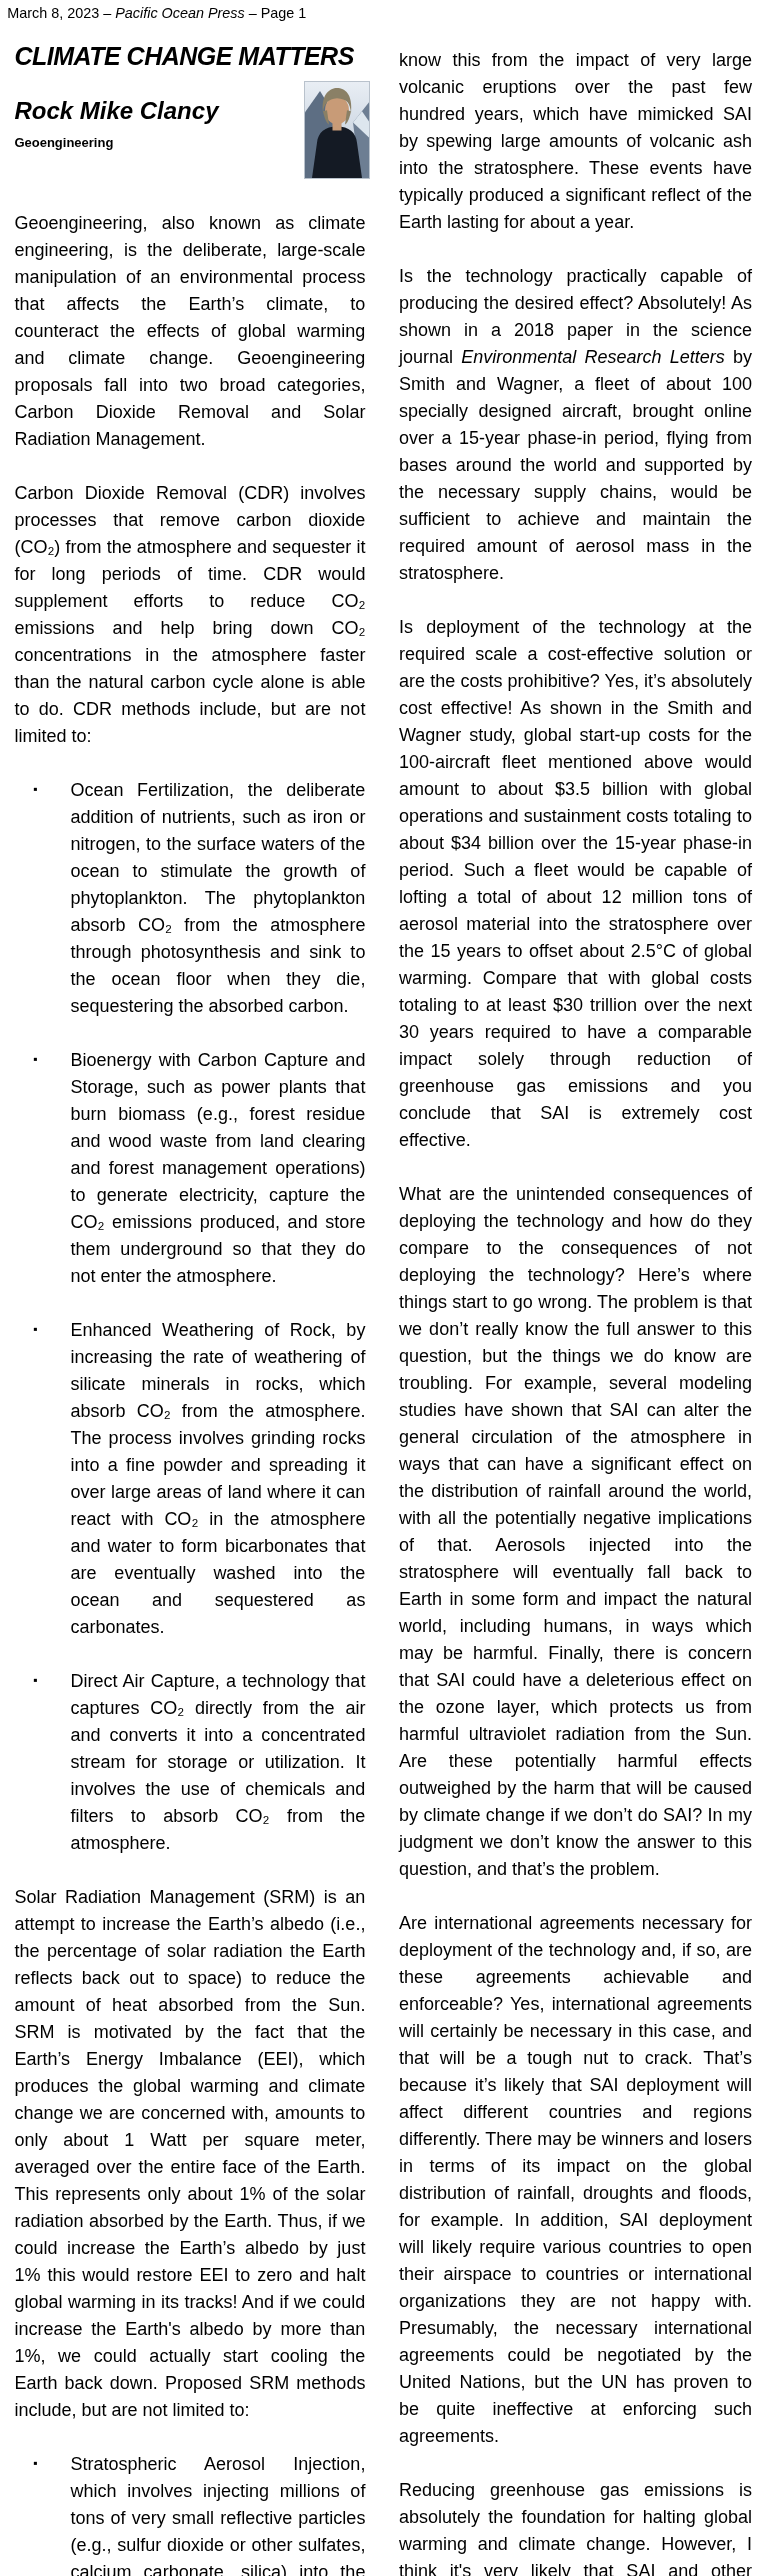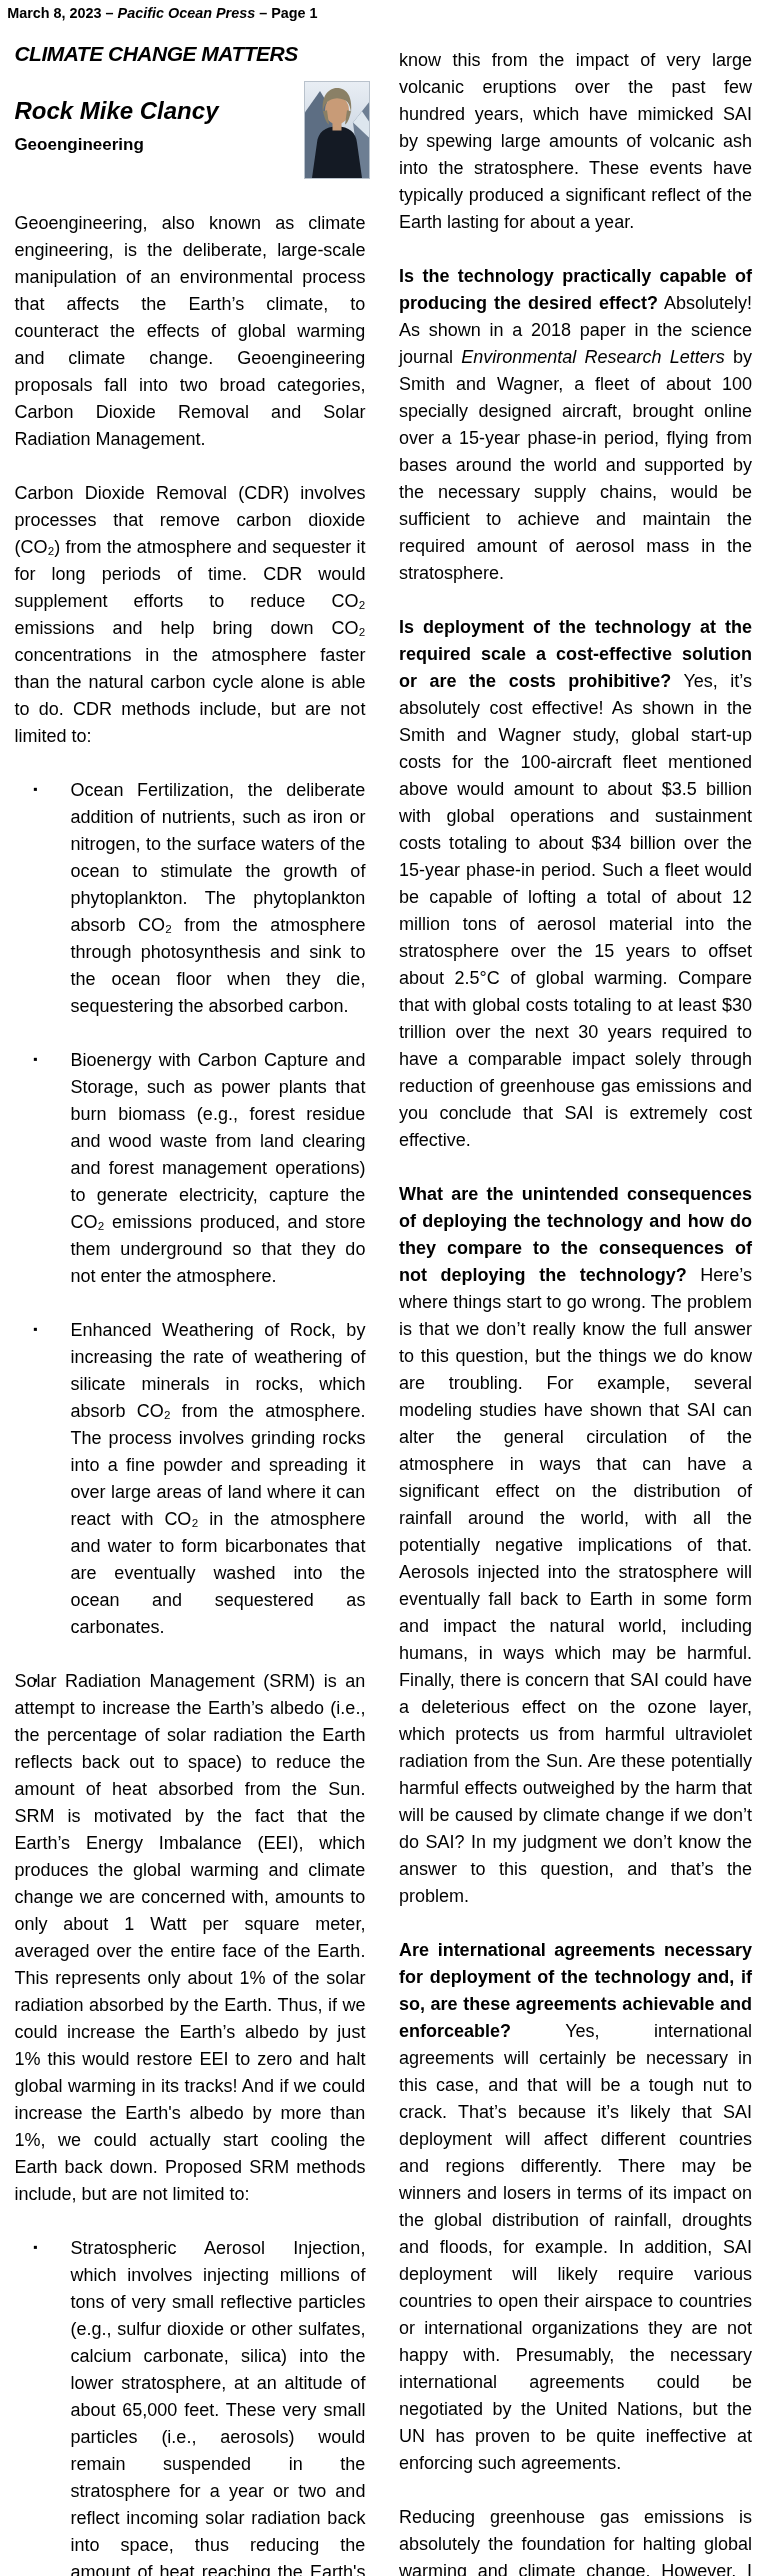--- a/index.html
+++ b/index.html
@@ -8,49 +8,49 @@
     width:759px; height:2609px; position:relative;
     background:#ffffff; color:#000000;
     font-family:"Liberation Sans","DejaVu Sans",sans-serif;
   }
   .dateline {
     position:absolute; top:5.2px; left:7.2px;
     font-size:14.4px; font-weight:700; white-space:nowrap;
   }
   .title {
     position:absolute; top:42px; left:14.4px;
-    font-size:21px; font-weight:700; font-style:italic; letter-spacing:-0.5px;
+    font-size:25px; font-weight:700; font-style:italic; letter-spacing:-0.5px;
     white-space:nowrap;
   }
   .byline {
     position:absolute; top:97px; left:14.4px;
     font-size:24px; font-weight:700; font-style:italic; white-space:nowrap;
   }
   .topic {
     position:absolute; top:135px; left:14.4px;
-    font-size:17px; font-weight:700; white-space:nowrap;
+    font-size:13px; font-weight:700; white-space:nowrap;
   }
   .photo {
     position:absolute; left:304px; top:81px; width:66px; height:98px;
     border:0.5px solid #b9c2cc; overflow:hidden;
   }
   .photo svg { display:block; width:100%; height:100%; }
   .col {
     position:absolute; left:14.4px; top:210px; width:351px;
     font-size:18px; line-height:27px; text-align:justify;
   }
   .col.right { left:399px; top:47px; width:353px; }
   .block { margin-bottom:27px; }
   .block:last-child { margin-bottom:0; }
   .bullet { position:relative; padding-left:56px; }
   .bullet .marker {
     position:absolute; left:18.5px; top:-1px;
     font-size:12.4px; line-height:27px;
   }
-  .b { font-weight:700; }
+  .b { font-weight:400; }
   .i { font-style:italic; }
 </style>
 </head>
 <body>
 
 <div class="dateline"><span class="b">March 8, 2023 – </span><span class="b i">Pacific Ocean Press</span><span class="b"> – Page 1</span></div>
 
 <h1 class="title">CLIMATE CHANGE MATTERS</h1>
 <div class="byline">Rock Mike Clancy</div>
 <div class="topic">Geoengineering</div>
@@ -75,21 +75,21 @@
     <path d="M92,58 C88,76 84,82 80,84 L84,56 Z" fill="#8a8066"></path>
   </svg>
 </div>
 
 <div class="col" id="col-left">
     <div class="block paragraph"><span>Geoengineering, also known as climate engineering, is the deliberate, large-scale manipulation of an environmental process that affects the Earth’s climate, to counteract the effects of global warming and climate change.  Geoengineering proposals fall into two broad categories, Carbon Dioxide Removal and Solar Radiation Management.</span></div>
     <div class="block paragraph"><span>Carbon Dioxide Removal (CDR) involves processes that remove carbon dioxide (CO₂) from the atmosphere and sequester it for long periods of time.  CDR would supplement efforts to reduce CO₂ emissions and help bring down CO₂ concentrations in the atmosphere faster than the natural carbon cycle alone is able to do.  CDR methods include, but are not limited to:</span></div>
     <div class="block bullet"><span class="marker">▪</span><span>Ocean Fertilization, the deliberate addition of nutrients, such as iron or nitrogen, to the surface waters of the ocean to stimulate the growth of phytoplankton. The phytoplankton absorb CO₂ from the atmosphere through photosynthesis and sink to the ocean floor when they die, sequestering the absorbed carbon.</span></div>
     <div class="block bullet"><span class="marker">▪</span><span>Bioenergy with Carbon Capture and Storage, such as power plants that burn biomass (e.g., forest residue and wood waste from land clearing and forest management operations) to generate electricity, capture the CO₂ emissions produced, and store them underground so that they do not enter the atmosphere.</span></div>
     <div class="block bullet"><span class="marker">▪</span><span>Enhanced Weathering of Rock, by increasing the rate of weathering of silicate minerals in rocks, which absorb CO₂ from the atmosphere. The process involves grinding rocks into a fine powder and spreading it over large areas of land where it can react with CO₂ in the atmosphere and water to form bicarbonates that are eventually washed into the ocean and sequestered as carbonates.</span></div>
-    <div class="block bullet"><span class="marker">▪</span></div>
+    <div class="block bullet"><span class="marker">▪</span><span>Direct Air Capture, a technology that captures CO₂ directly from the air and converts it into a concentrated stream for storage or utilization. It involves the use of chemicals and filters to absorb CO₂ from the atmosphere.</span></div>
     <div class="block paragraph"><span>Solar Radiation Management (SRM) is an attempt to increase the Earth’s albedo (i.e., the percentage of solar radiation the Earth reflects back out to space) to reduce the amount of heat absorbed from the Sun.  SRM is motivated by the fact that the Earth’s Energy Imbalance (EEI), which produces the global warming and climate change we are concerned with, amounts to only about 1 Watt per square meter, averaged over the entire face of the Earth.  This represents only about 1% of the solar radiation absorbed by the Earth.  Thus, if we could increase the Earth’s albedo by just 1% this would restore EEI to zero and halt global warming in its tracks!  And if we could increase the Earth's albedo by more than 1%, we could actually start cooling the Earth back down.  Proposed SRM methods include, but are not limited to:</span></div>
     <div class="block bullet"><span class="marker">▪</span><span>Stratospheric Aerosol Injection, which involves injecting millions of tons of very small reflective particles (e.g., sulfur dioxide or other sulfates, calcium carbonate, silica) into the lower stratosphere, at an altitude of about 65,000 feet.  These very small particles (i.e., aerosols) would remain suspended in the stratosphere for a year or two and reflect incoming solar radiation back into space, thus reducing the amount of heat reaching the Earth's surface.</span></div>
   </div>
 <div class="col right" id="col-right">
     <div class="block paragraph"><span>know this from the impact of very large volcanic eruptions over the past few hundred years, which have mimicked SAI by spewing large amounts of volcanic ash into the stratosphere. These events have typically produced a significant reflect of the Earth lasting for about a year.</span></div>
     <div class="block paragraph"><span class="b">Is the technology practically capable of producing the desired effect?</span><span>  Absolutely!  As shown in a 2018 paper in the science journal </span><span class="i">Environmental Research Letters</span><span> by Smith and Wagner, a fleet of about 100 specially designed aircraft, brought online over a 15-year phase-in period, flying from bases around the world and supported by the necessary supply chains, would be sufficient to achieve and maintain the required amount of aerosol mass in the stratosphere.</span></div>
     <div class="block paragraph"><span class="b">Is deployment of the technology at the required scale a cost-effective solution or are the costs prohibitive?</span><span>  Yes, it’s absolutely cost effective! As shown in the Smith and Wagner study, global start-up costs for the 100-aircraft fleet mentioned above would amount to about $3.5 billion with global operations and sustainment costs totaling to about $34 billion over the 15-year phase-in period.  Such a fleet would be capable of lofting a total of about 12 million tons of aerosol material into the stratosphere over the 15 years to offset about 2.5°C of global warming.  Compare that with global costs totaling to at least $30 trillion over the next 30 years required to have a comparable impact solely through reduction of greenhouse gas emissions and you conclude that SAI is extremely cost effective.</span></div>
     <div class="block paragraph"><span class="b">What are the unintended consequences of deploying the technology and how do they compare to the consequences of not deploying the technology?</span><span>  Here’s where things start to go wrong.  The problem is that we don’t really know the full answer to this question, but the things we do know are troubling.  For example, several modeling studies have shown that SAI can alter the general circulation of the atmosphere in ways that can have a significant effect on the distribution of rainfall around the world, with all the potentially negative implications of that.  Aerosols injected into the stratosphere will eventually fall back to Earth in some form and impact the natural world, including humans, in ways which may be harmful.  Finally, there is concern that SAI could have a deleterious effect on the ozone layer, which protects us from harmful ultraviolet radiation from the Sun.  Are these potentially harmful effects outweighed by the harm that will be caused by climate change if we don’t do SAI?  In my judgment we don’t know the answer to this question, and that’s the problem.</span></div>
     <div class="block paragraph"><span class="b">Are international agreements necessary for deployment of the technology and, if so, are these agreements achievable and enforceable?</span><span> Yes, international agreements will certainly be necessary in this case, and that will be a tough nut to crack.  That’s because it’s likely that SAI deployment will affect different countries and regions differently.  There may be winners and losers in terms of its impact on the global distribution of rainfall, droughts and floods, for example.  In addition, SAI deployment will likely require various countries to open their airspace to countries or international organizations they are not happy with.  Presumably, the necessary international agreements could be negotiated by the United Nations, but the UN has proven to be quite ineffective at enforcing such agreements.</span></div>
     <div class="block paragraph"><span>Reducing greenhouse gas emissions is absolutely the foundation for halting global warming and climate change.  However, I think it's very likely that SAI and other geoengineering options will have to be given serious consideration for full-scale implementation within the next 30 years, as the consequences of global warming and climate change become increasingly dire.  Accordingly, I think we need to embark on a robust, interdisciplinary research program now, involving extensive computer modeling studies, large-scale observational field experiments, and laboratory work, to gain a full understanding of the implications of SAI and other geoengineering proposals.  This is sorely needed to provide the knowledge required for future world leaders to make informed and rational decisions on the use of this technology.</span></div>

